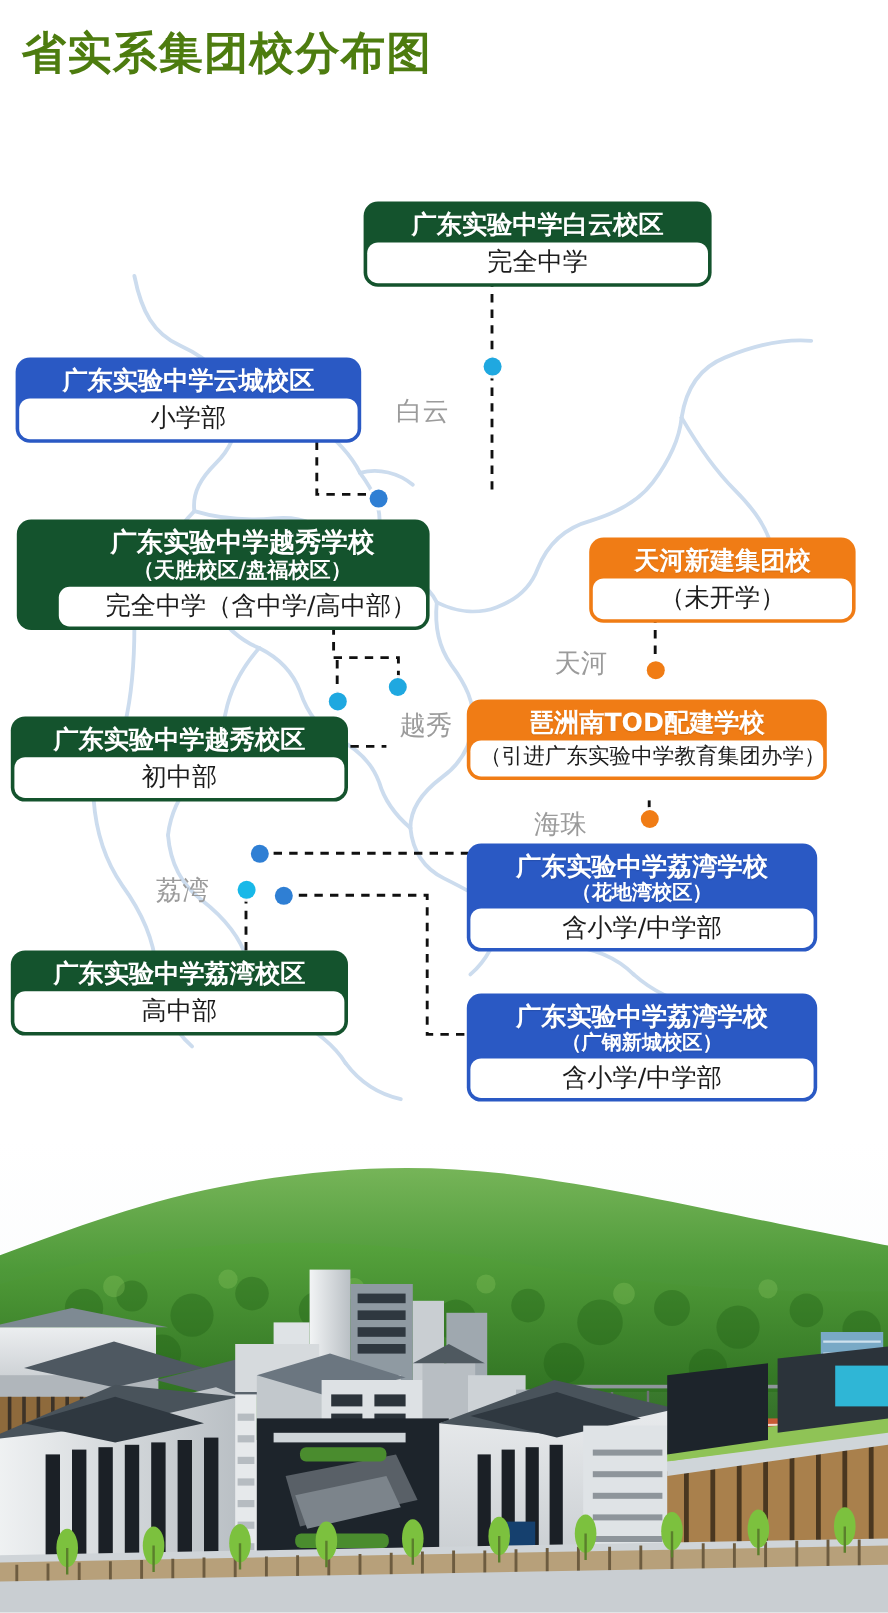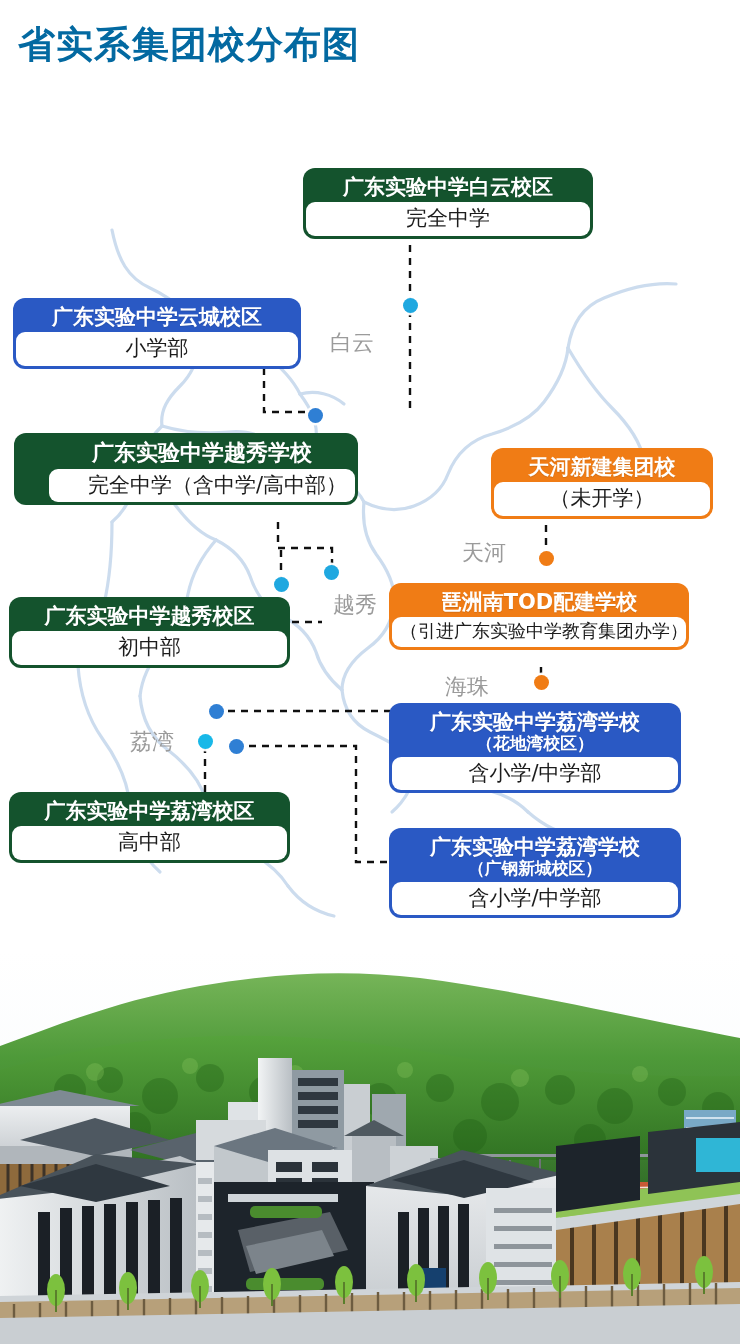--- a/index.html
+++ b/index.html
@@ -8,21 +8,21 @@
     background:#ffffff;
     font-family:"Liberation Sans","DejaVu Sans",sans-serif;
     overflow:hidden;
     position:relative;
   }
   #root{position:relative;width:740px;height:1344px;overflow:hidden;}
 
   
   .title{
     position:absolute;left:18px;top:20px;
-    font-size:37px;font-weight:bold;color:#0369a1;
+    font-size:37px;font-weight:bold;color:#4d7c0f;
     letter-spacing:1px;
     font-family:"DejaVu Sans","Liberation Sans",sans-serif;
     white-space:nowrap;
   }
 
   
   .map-stage{position:absolute;left:0;top:110px;width:740px;height:840px;}
   .map-svg{position:absolute;left:0;top:0;width:740px;height:840px;}
 
   .district{
@@ -180,20 +180,21 @@
     <div class="card theme-blue" style="left:13px;top:188px;width:288px;">
       <div class="head" style="font-size:21px;">
         <span>广东实验中学云城校区</span>
       </div>
       <div class="body" style="font-size:21px;">小学部</div>
     </div>
 
     <div class="card theme-cyan" style="left:14px;top:323px;width:344px;padding-left:35px;">
       <div class="head" style="font-size:22px;">
         <span>广东实验中学越秀学校</span>
+        <span class="sub">（天胜校区/盘福校区）</span>
       </div>
       <div class="body" style="font-size:21px;text-align:right;">完全中学（含中学/高中部）</div>
     </div>
 
     <div class="card theme-cyan" style="left:9px;top:487px;width:281px;">
       <div class="head" style="font-size:21px;">
         <span>广东实验中学越秀校区</span>
       </div>
       <div class="body" style="font-size:21px;">初中部</div>
     </div>

